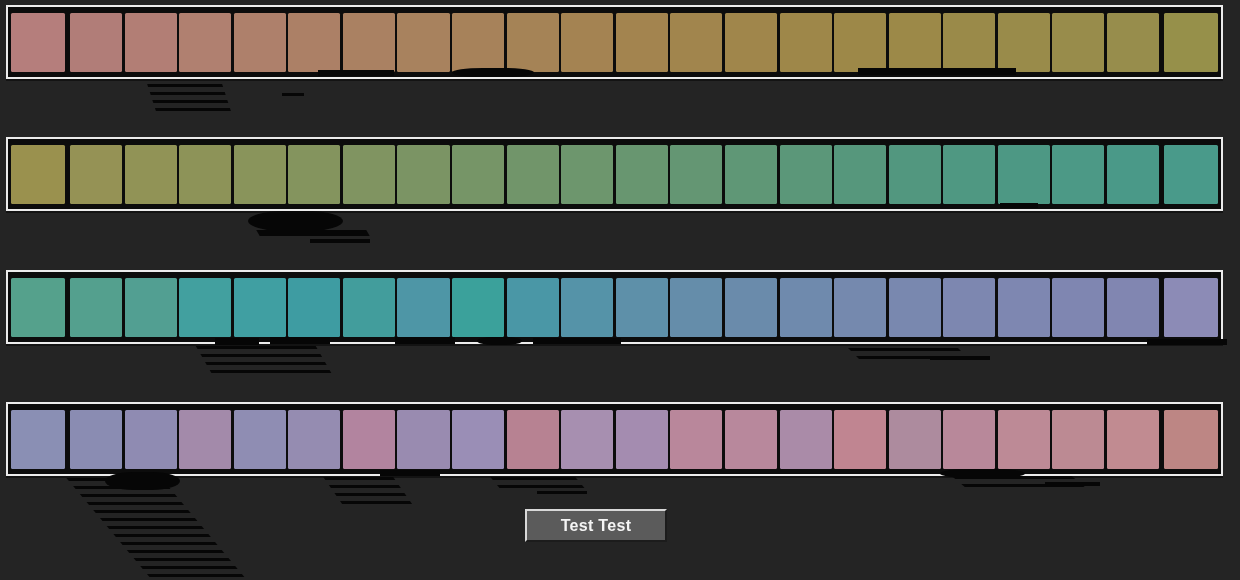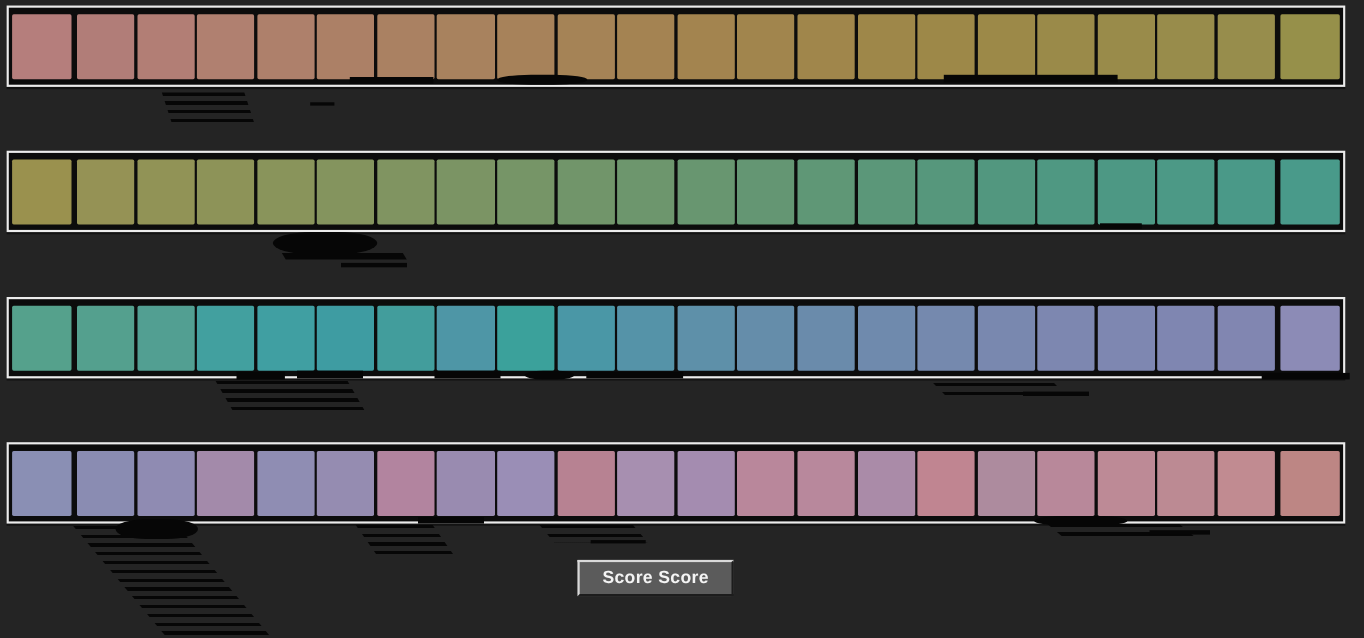--- a/index.html
+++ b/index.html
@@ -140,21 +140,21 @@
       <div class="tile" style="background: rgb(192, 133, 145);"></div>
       <div class="tile" style="background: rgb(173, 139, 158);"></div>
       <div class="tile" style="background: rgb(184, 136, 154);"></div>
       <div class="tile" style="background: rgb(189, 138, 150);"></div>
       <div class="tile" style="background: rgb(188, 138, 147);"></div>
       <div class="tile" style="background: rgb(193, 139, 145);"></div>
     </div>
     <div class="tile anchor" style="background: rgb(189, 134, 132);"></div>
   </div>
 
-<button id="score-btn">Score Score</button>
+<button id="score-btn">Test Test</button>
 
 <div class="stair" style="left:152px;top:84px;width:75px;height:30px;transform:skewX(18deg)"></div>
 <div class="bar" style="left:282px;top:93px;width:22px;height:3px"></div>
 <div class="bar" style="left:318px;top:70px;width:76px;height:6px"></div>
 <div class="blob" style="left:452px;top:68px;width:82px;height:9px"></div>
 <div class="bar" style="left:858px;top:68px;width:158px;height:7px"></div>
 
 <div class="blob" style="left:248px;top:211px;width:95px;height:20px"></div>
 <div class="bar" style="left:258px;top:230px;width:110px;height:6px;transform:skewX(30deg)"></div>
 <div class="bar" style="left:310px;top:239px;width:60px;height:4px"></div>

